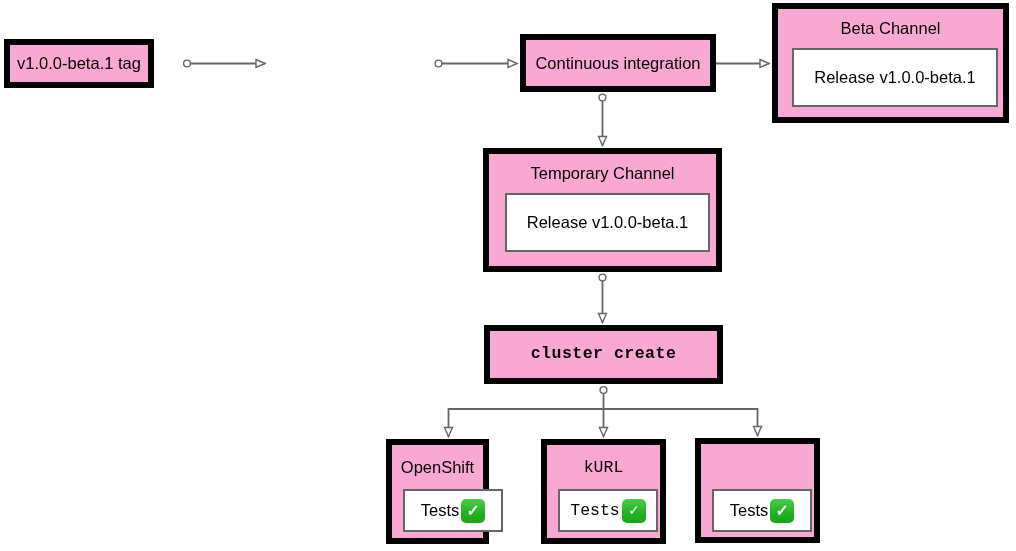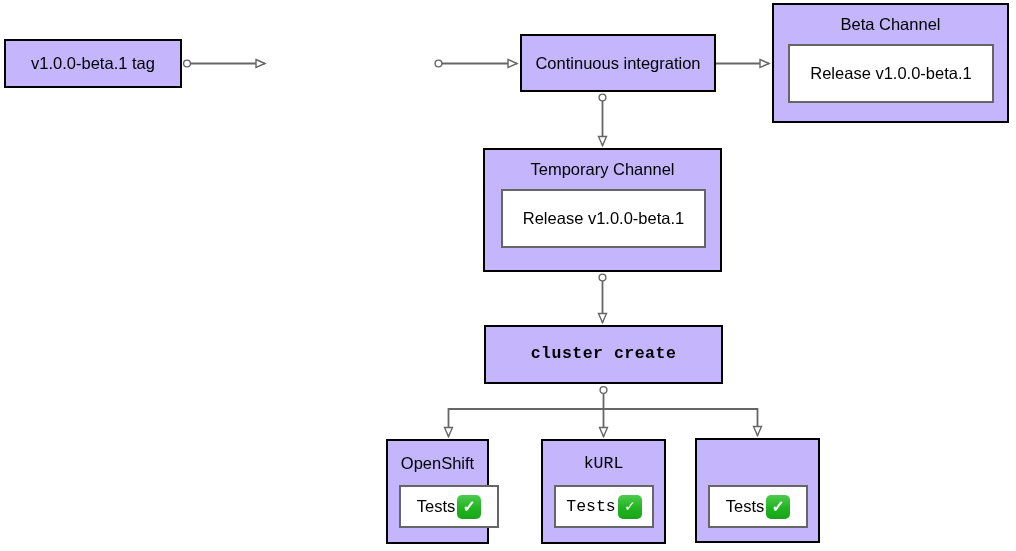--- a/index.html
+++ b/index.html
@@ -19,22 +19,22 @@
     width: 1016px; height: 551px;
     pointer-events: none;
   }
   .edge {
     stroke: #666666;
     stroke-width: 1.8;
     fill: none;
   }
   .node {
     position: absolute;
-    background: #c4b5fd;
-    border: 2px solid #000000;
+    background: #f9a8d4;
+    border: 6px solid #000000;
   }
   .leaf {
     display: flex;
     align-items: center;
     justify-content: center;
     text-align: center;
     font-size: 16.5px;
     line-height: 1.22;
     padding: 2px 6px;
   }
@@ -100,21 +100,21 @@
     <path class="edge" d="M187,63.5 L265,63.5" marker-start="url(#dot)" marker-end="url(#arrow)"></path>
     <path class="edge" d="M438.5,63.5 L517,63.5" marker-start="url(#dot)" marker-end="url(#arrow)"></path>
     <path class="edge" d="M690.5,63.5 L769,63.5" marker-start="url(#dot)" marker-end="url(#arrow)"></path>
     <path class="edge" d="M602.5,97.5 L602.5,145.5" marker-start="url(#dot)" marker-end="url(#arrow)"></path>
     <path class="edge" d="M602.5,277.5 L602.5,322.5" marker-start="url(#dot)" marker-end="url(#arrow)"></path>
     <path class="edge" d="M603.5,409 L448.5,409 L448.5,436.5" marker-end="url(#arrow)"></path>
     <path class="edge" d="M603.5,409 L757.5,409 L757.5,435.5" marker-end="url(#arrow)"></path>
     <path class="edge" d="M603.5,390 L603.5,436.5" marker-start="url(#dot)" marker-end="url(#arrow)"></path>
   </svg>
 
-  <div class="node leaf" style="left:4px; top:39px; width:178px; height:49px;">
+  <div class="node leaf" style="left:4px; top:39px; width:150px; height:49px;">
     <span>v1.0.0-beta.1 tag</span>
   </div>
 
 
   <div class="node leaf" style="left:520px; top:34px; width:196px; height:58px;">
     <span>Continuous integration</span>
   </div>
 
   <div class="node" style="left:772px; top:3px; width:237px; height:120px;">
     <div class="container-title">Beta Channel</div>

